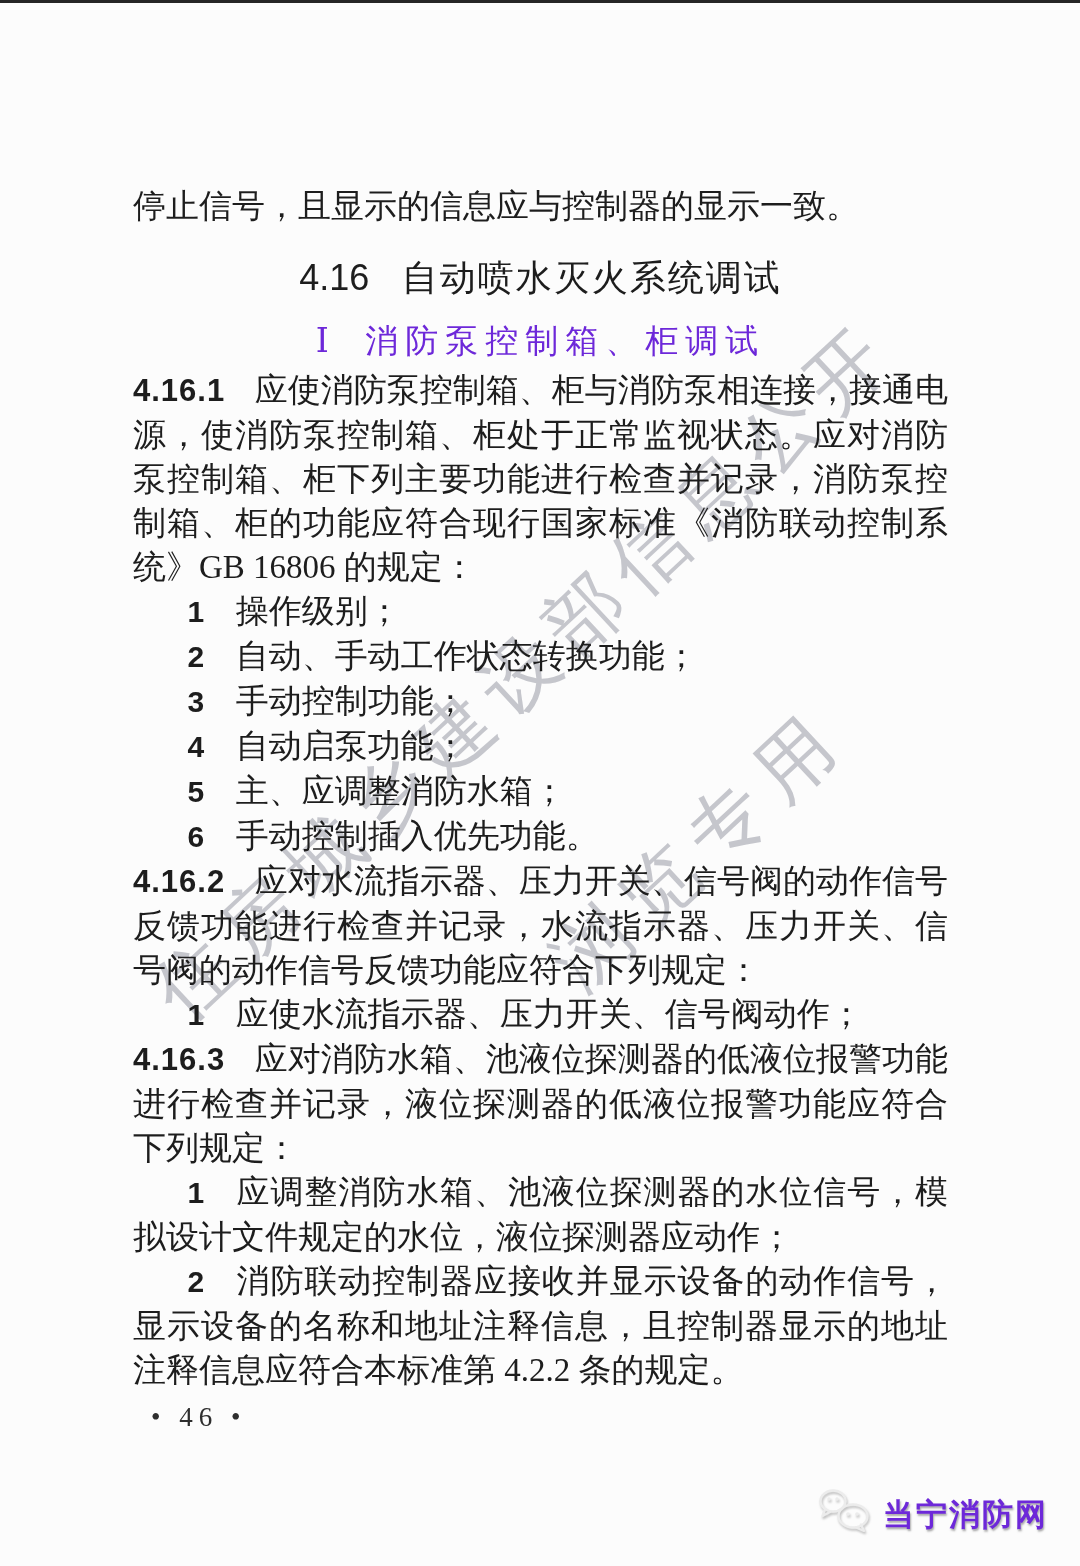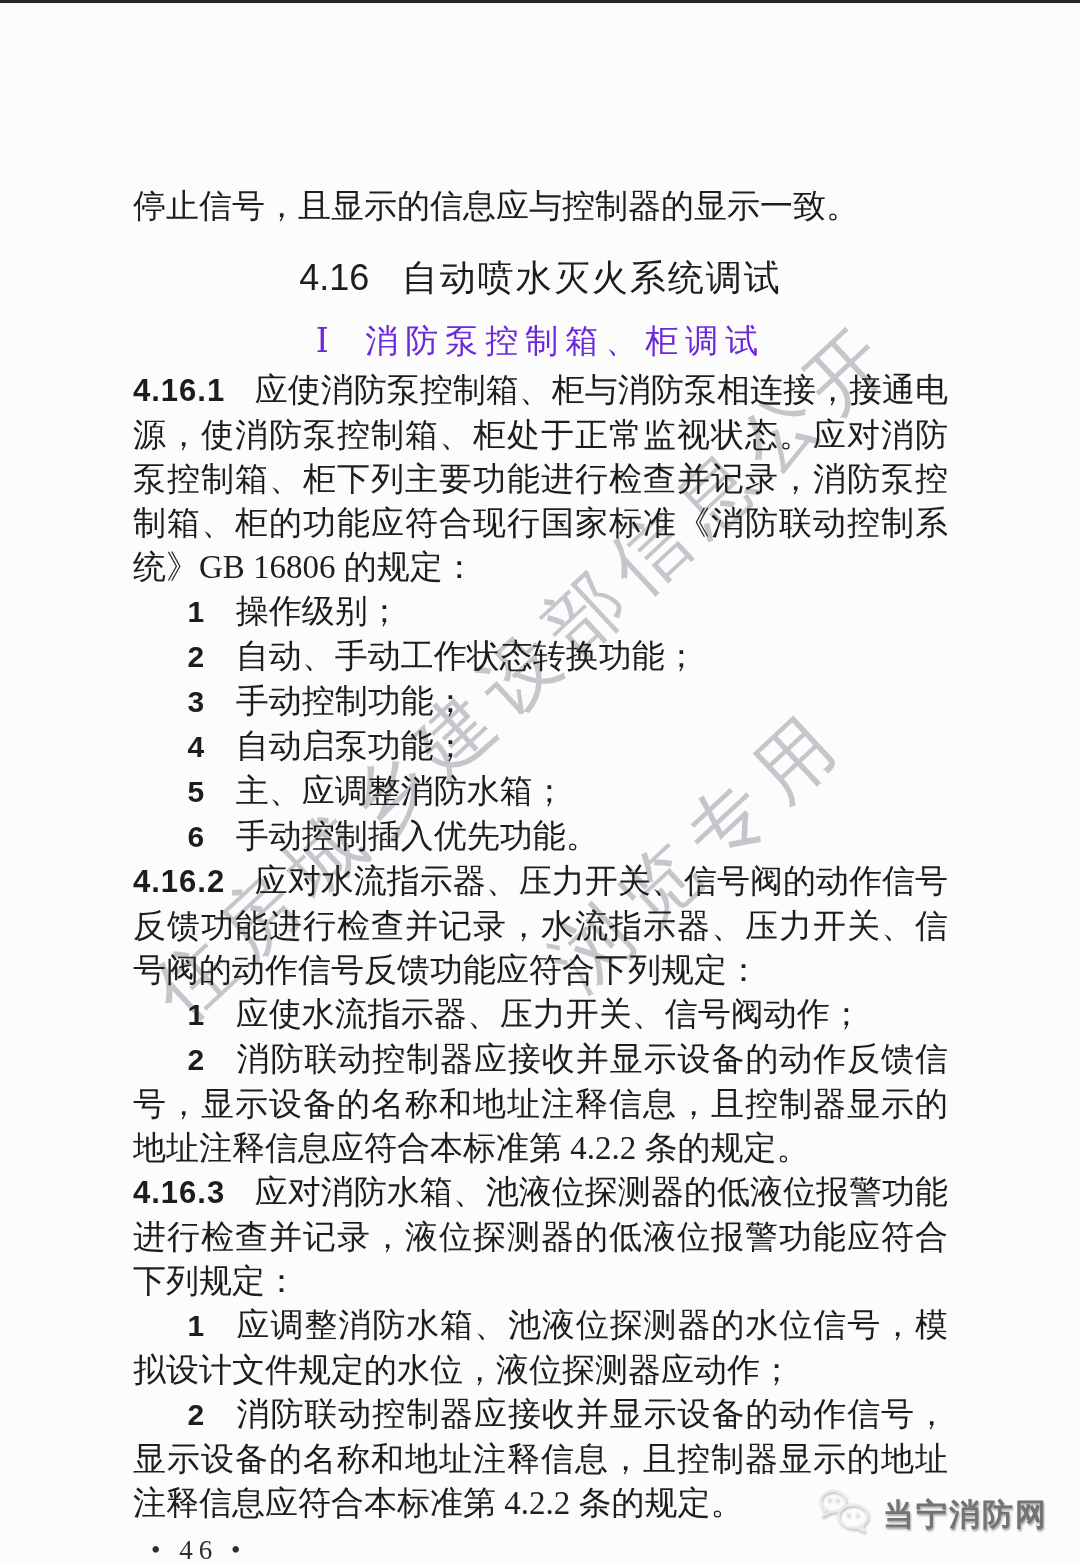--- a/index.html
+++ b/index.html
@@ -102,21 +102,21 @@
     color: #2e2e2e;
   }
   
   .site-logo {
     position: absolute;
     right: 32px; bottom: 24px;
     z-index: 2;
     display: flex;
     align-items: center;
     gap: 10px;
-    color: #737373;
+    color: #6d28d9;
     font-family: "Liberation Sans", "DejaVu Sans", sans-serif;
     font-weight: 700;
     font-size: 31px;
     letter-spacing: 2px;
     text-shadow: 1px 2px 2px rgba(140,140,140,0.75);
     user-select: none;
   }
   .site-logo svg { filter: drop-shadow(1px 2px 1px rgba(150,150,150,0.6)); }
 </style>
 </head>
@@ -142,21 +142,20 @@
     <p class="body item"><b class="num">2</b><span>自动、手动工作状态转换功能；</span></p>
     <p class="body item"><b class="num">3</b><span>手动控制功能；</span></p>
     <p class="body item"><b class="num">4</b><span>自动启泵功能；</span></p>
     <p class="body item"><b class="num">5</b><span>主、应调整消防水箱；</span></p>
     <p class="body item"><b class="num">6</b><span>手动控制插入优先功能。</span></p>
 
 
     <p class="body"><b class="lead">4.16.2</b><span>应对水流指示器、压力开关、信号阀的动作信号反馈功能进行检查并记录，水流指示器、压力开关、信号阀的动作信号反馈功能应符合下列规定：</span></p>
 
     <p class="body item"><b class="num">1</b><span>应使水流指示器、压力开关、信号阀动作；</span></p>
-    <p class="body item"><b class="num">2</b><span>消防联动控制器应接收并显示设备的动作反馈信号，显示设备的名称和地址注释信息，且控制器显示的地址注释信息应符合本标准第 4.2.2 条的规定。</span></p>
 
     <p class="body"><b class="lead">4.16.3</b><span>应对消防水箱、池液位探测器的低液位报警功能进行检查并记录，液位探测器的低液位报警功能应符合下列规定：</span></p>
 
     <p class="body item"><b class="num">1</b><span>应调整消防水箱、池液位探测器的水位信号，模拟设计文件规定的水位，液位探测器应动作；</span></p>
     <p class="body item"><b class="num">2</b><span>消防联动控制器应接收并显示设备的动作信号，显示设备的名称和地址注释信息，且控制器显示的地址注释信息应符合本标准第 4.2.2 条的规定。</span></p>
 
     <p class="page-number">• 46 •</p>
   </div>
 
   <div class="site-logo">

